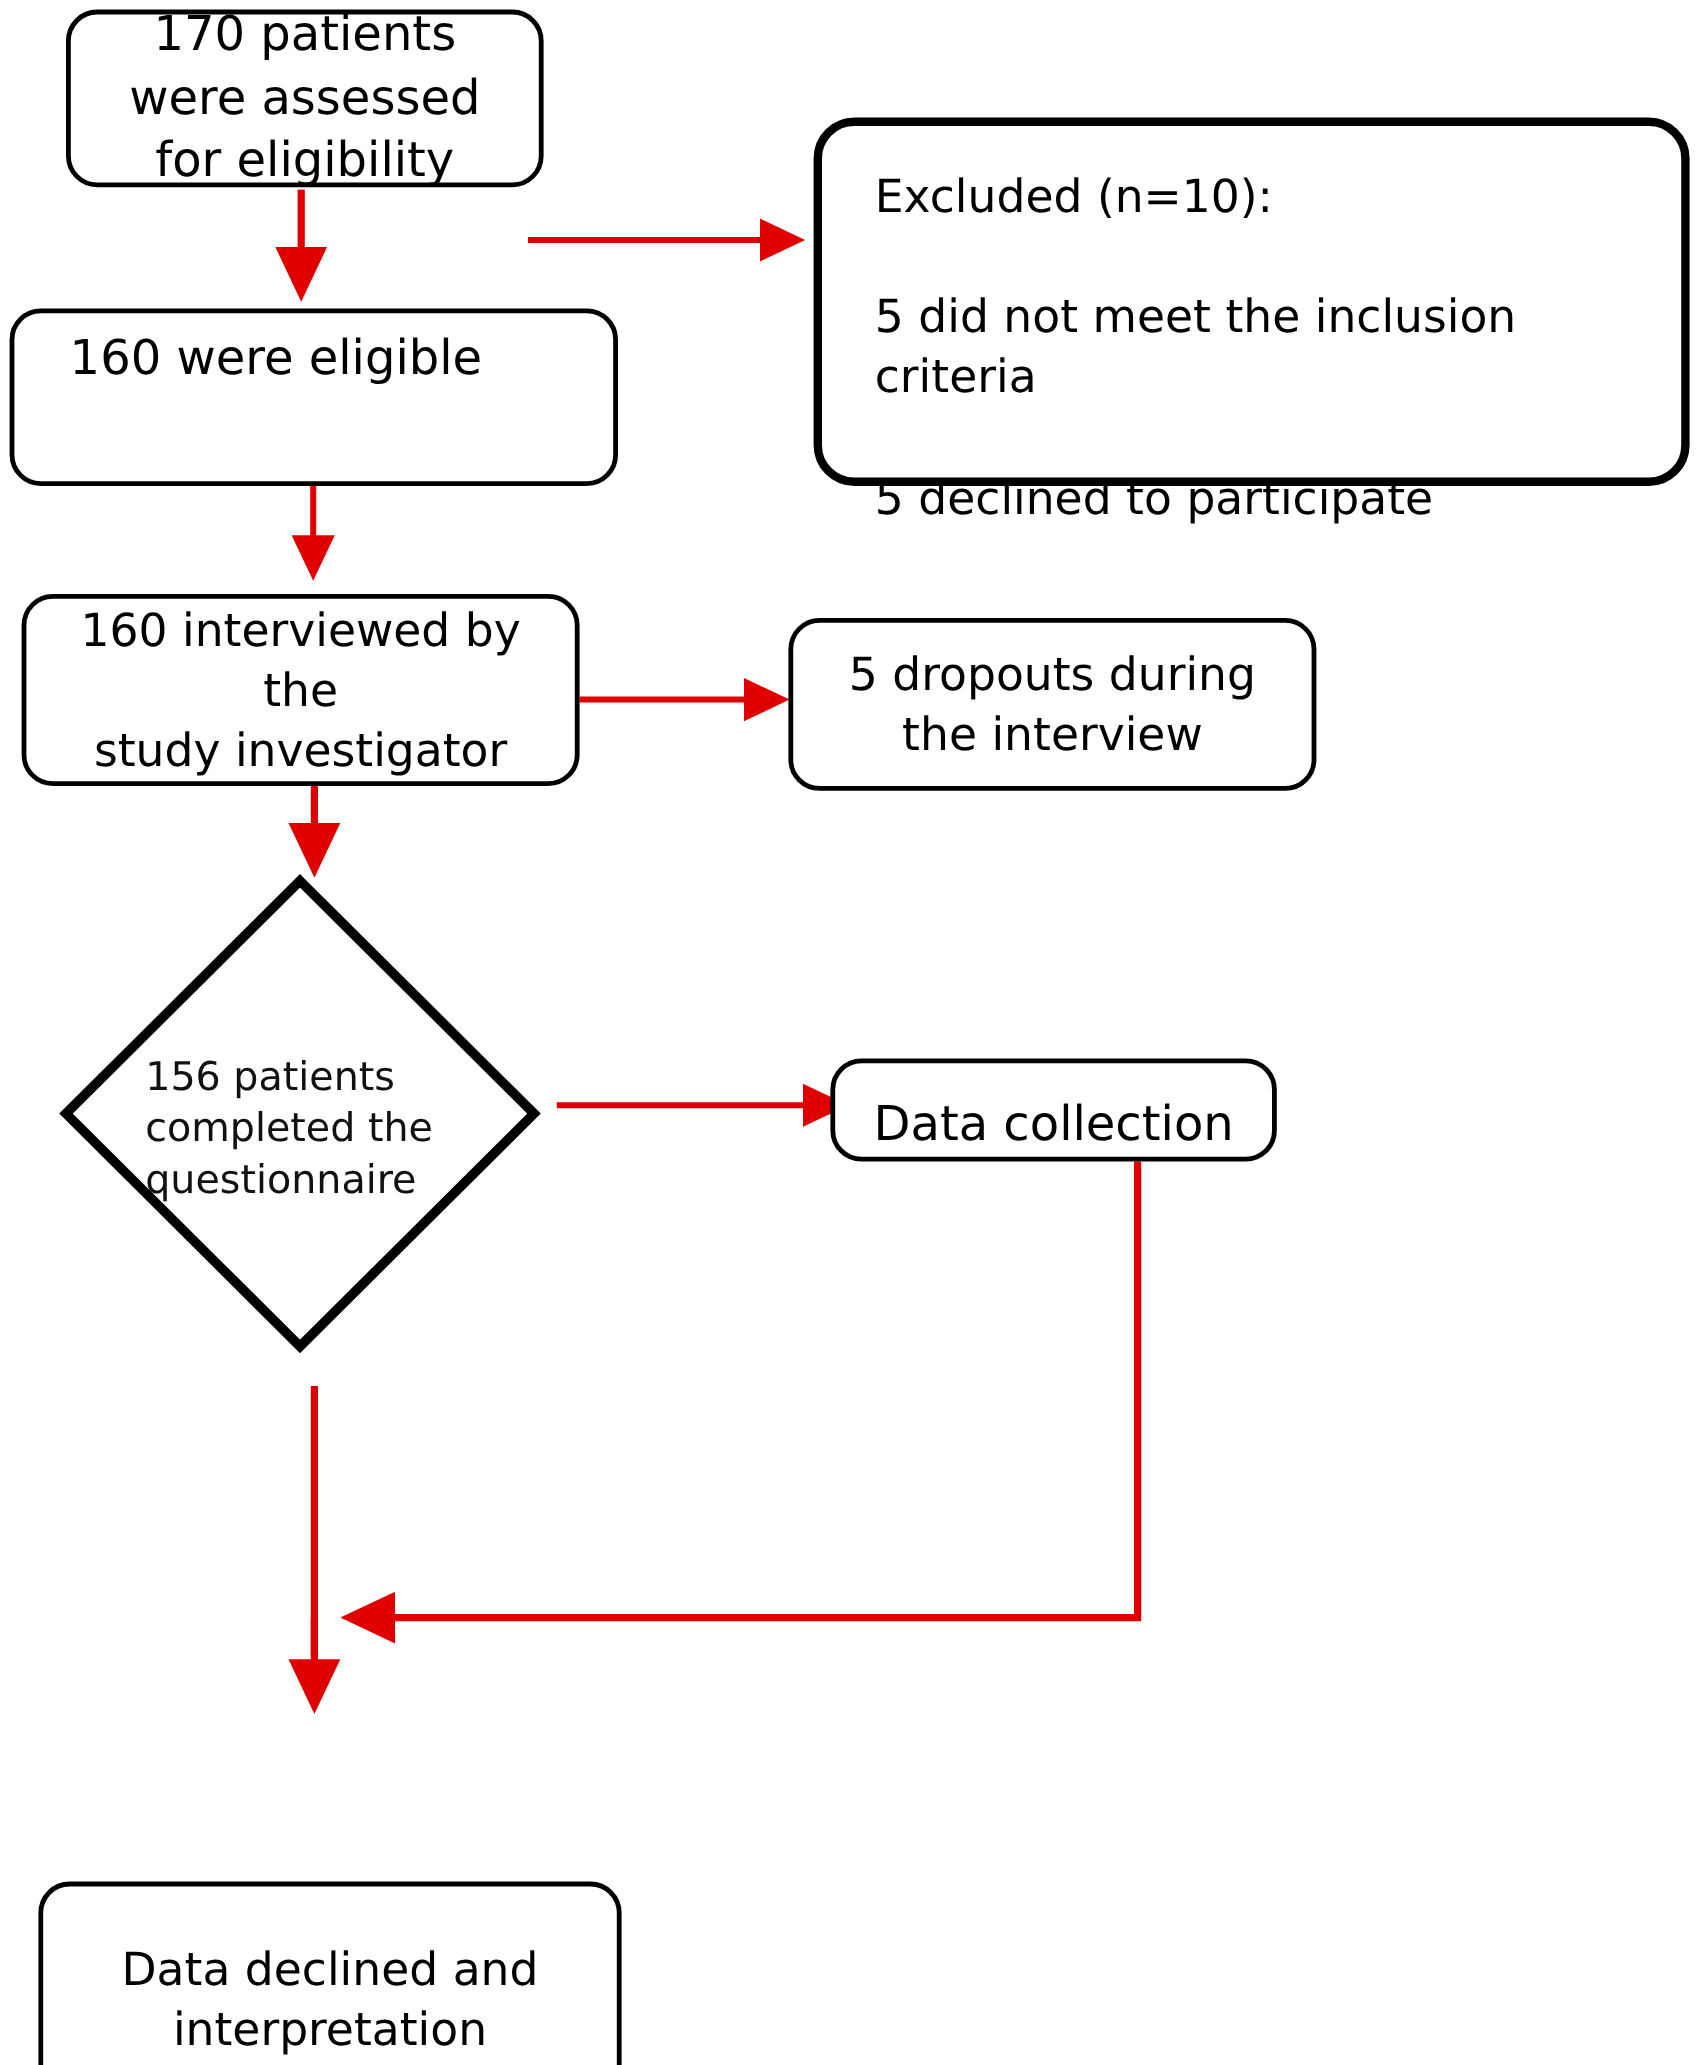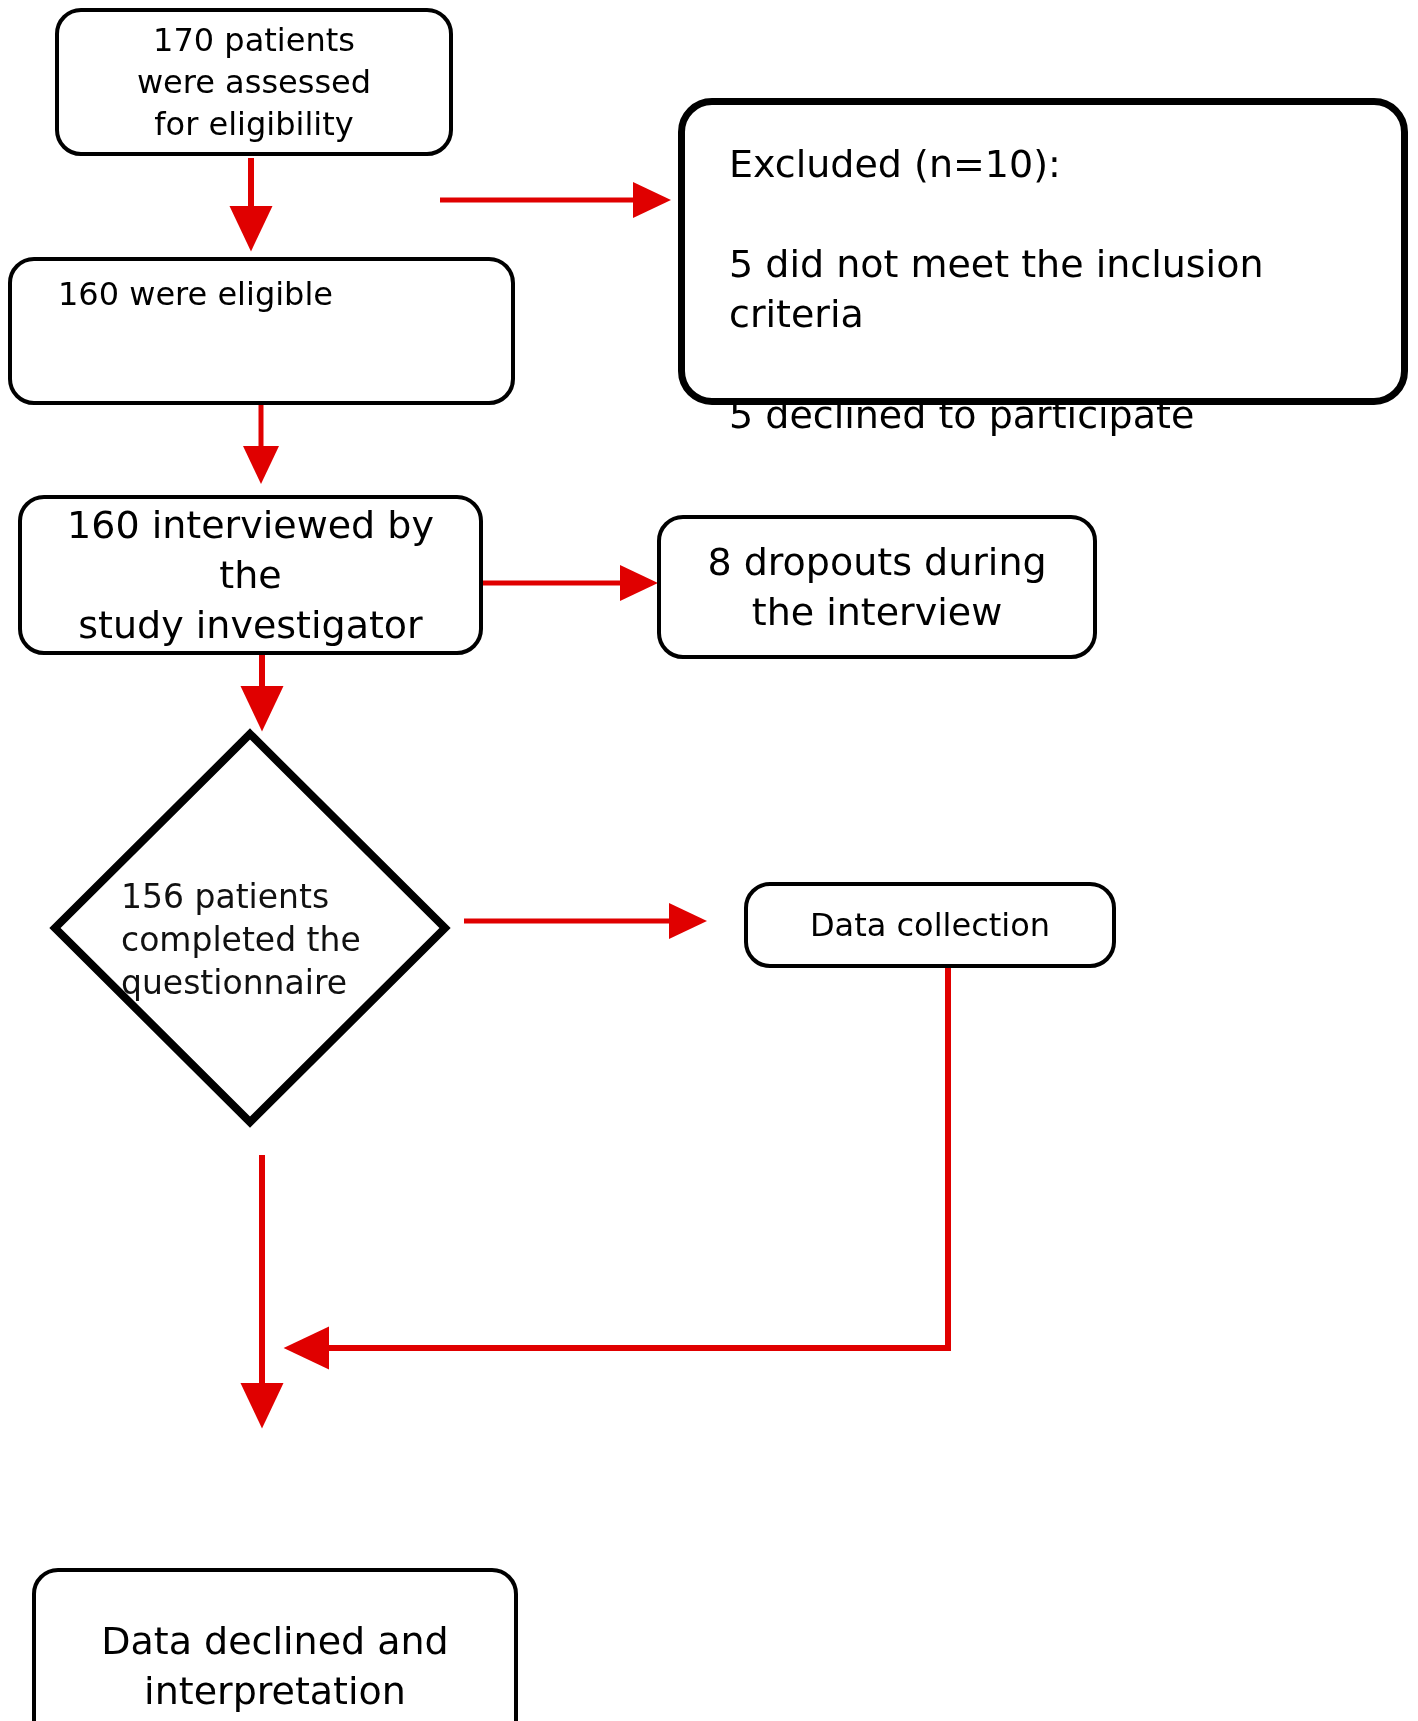--- a/index.html
+++ b/index.html
@@ -49,21 +49,21 @@
   }
   svg.layer {
     position: absolute;
     left: 0;
     top: 0;
     width: 1418px;
     height: 1721px;
     pointer-events: none;
   }
   .f38 { font-size: 38px; line-height: 1.32; }
-  .f40 { font-size: 32px; line-height: 1.32; }
+  .f40 { font-size: 40px; line-height: 1.32; }
   .f33 { font-size: 33px; line-height: 1.30; }
 </style>
 </head>
 <body>
 
 <div id="canvas">
 
   <svg class="layer" viewBox="0 0 1418 1721">
     <defs>
       <marker id="ah" markerWidth="10" markerHeight="10" refX="6.2" refY="4" orient="auto" markerUnits="strokeWidth">
@@ -123,34 +123,34 @@
   <div class="node rounded top-text f40" style="left:8px; top:257px; width:507px; height:148px; padding:12px 0 0 46px;">
     <span class="txt">160 were eligible</span>
   </div>
 
   <div class="node rounded center-text f38" style="left:18px; top:495px; width:465px; height:160px; padding:0 16px;">
     <span class="txt">160 interviewed by the
 study investigator</span>
   </div>
 
   <div class="node rounded center-text f38" style="left:657px; top:515px; width:440px; height:144px; padding:0 12px;">
-    <span class="txt">8 dropouts during
+    <span class="txt">5 dropouts during
 the interview</span>
   </div>
 
   <div class="diamond-wrap" style="left:49px; top:728px; width:402px; height:400px;">
     <svg width="402" height="400" viewBox="0 0 402 400">
       <polygon points="201,6 396,200 201,394 6,200" fill="#ffffff" stroke="#000000" stroke-width="8"></polygon>
     </svg>
     <span class="diamond-label f33" style="left:72px; top:148px; width:250px;">156 patients
 completed the
 questionnaire</span>
   </div>
 
-  <div class="node rounded center-text f40" style="left:744px; top:882px; width:372px; height:86px; padding:0 12px;">
+  <div class="node rounded center-text f40" style="left:692px; top:882px; width:372px; height:86px; padding:0 12px;align-items:flex-end;">
     <span class="txt">Data collection</span>
   </div>
 
   <div class="node rounded center-text f38" style="left:32px; top:1568px; width:486px; height:196px; padding:0 12px;">
     <span class="txt">Data declined and
 interpretation</span>
   </div>
 
 </div>
 

